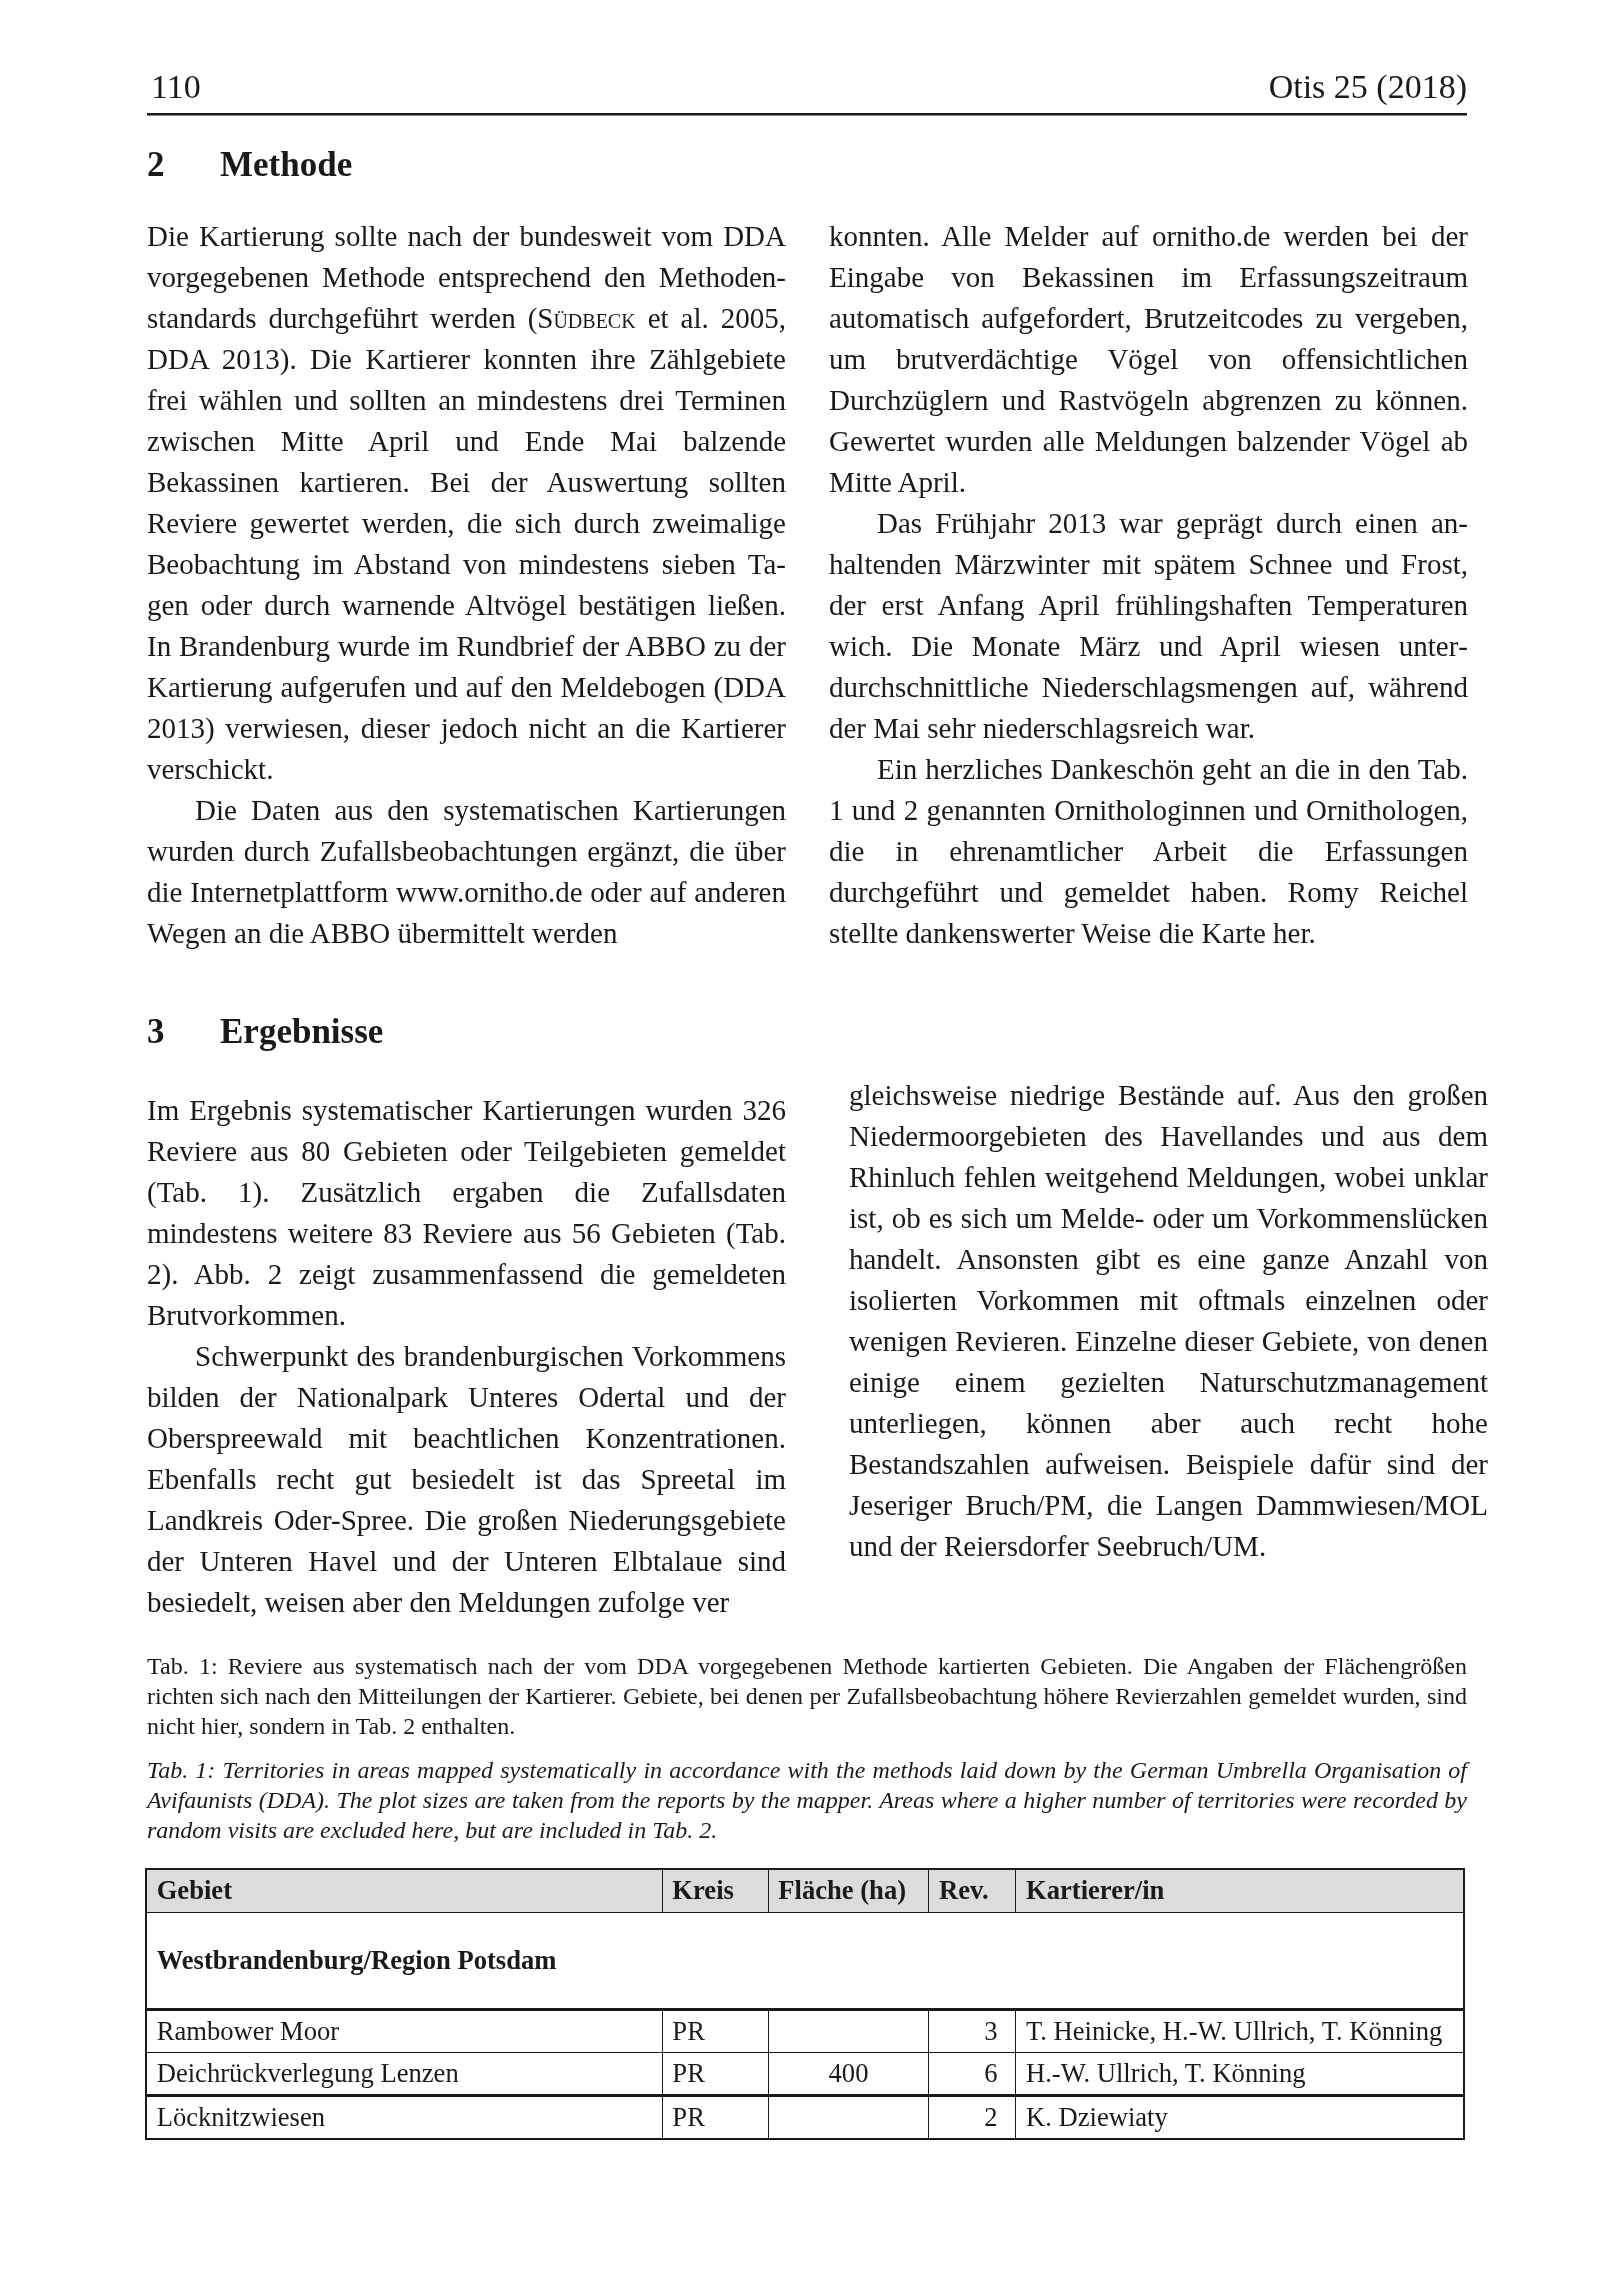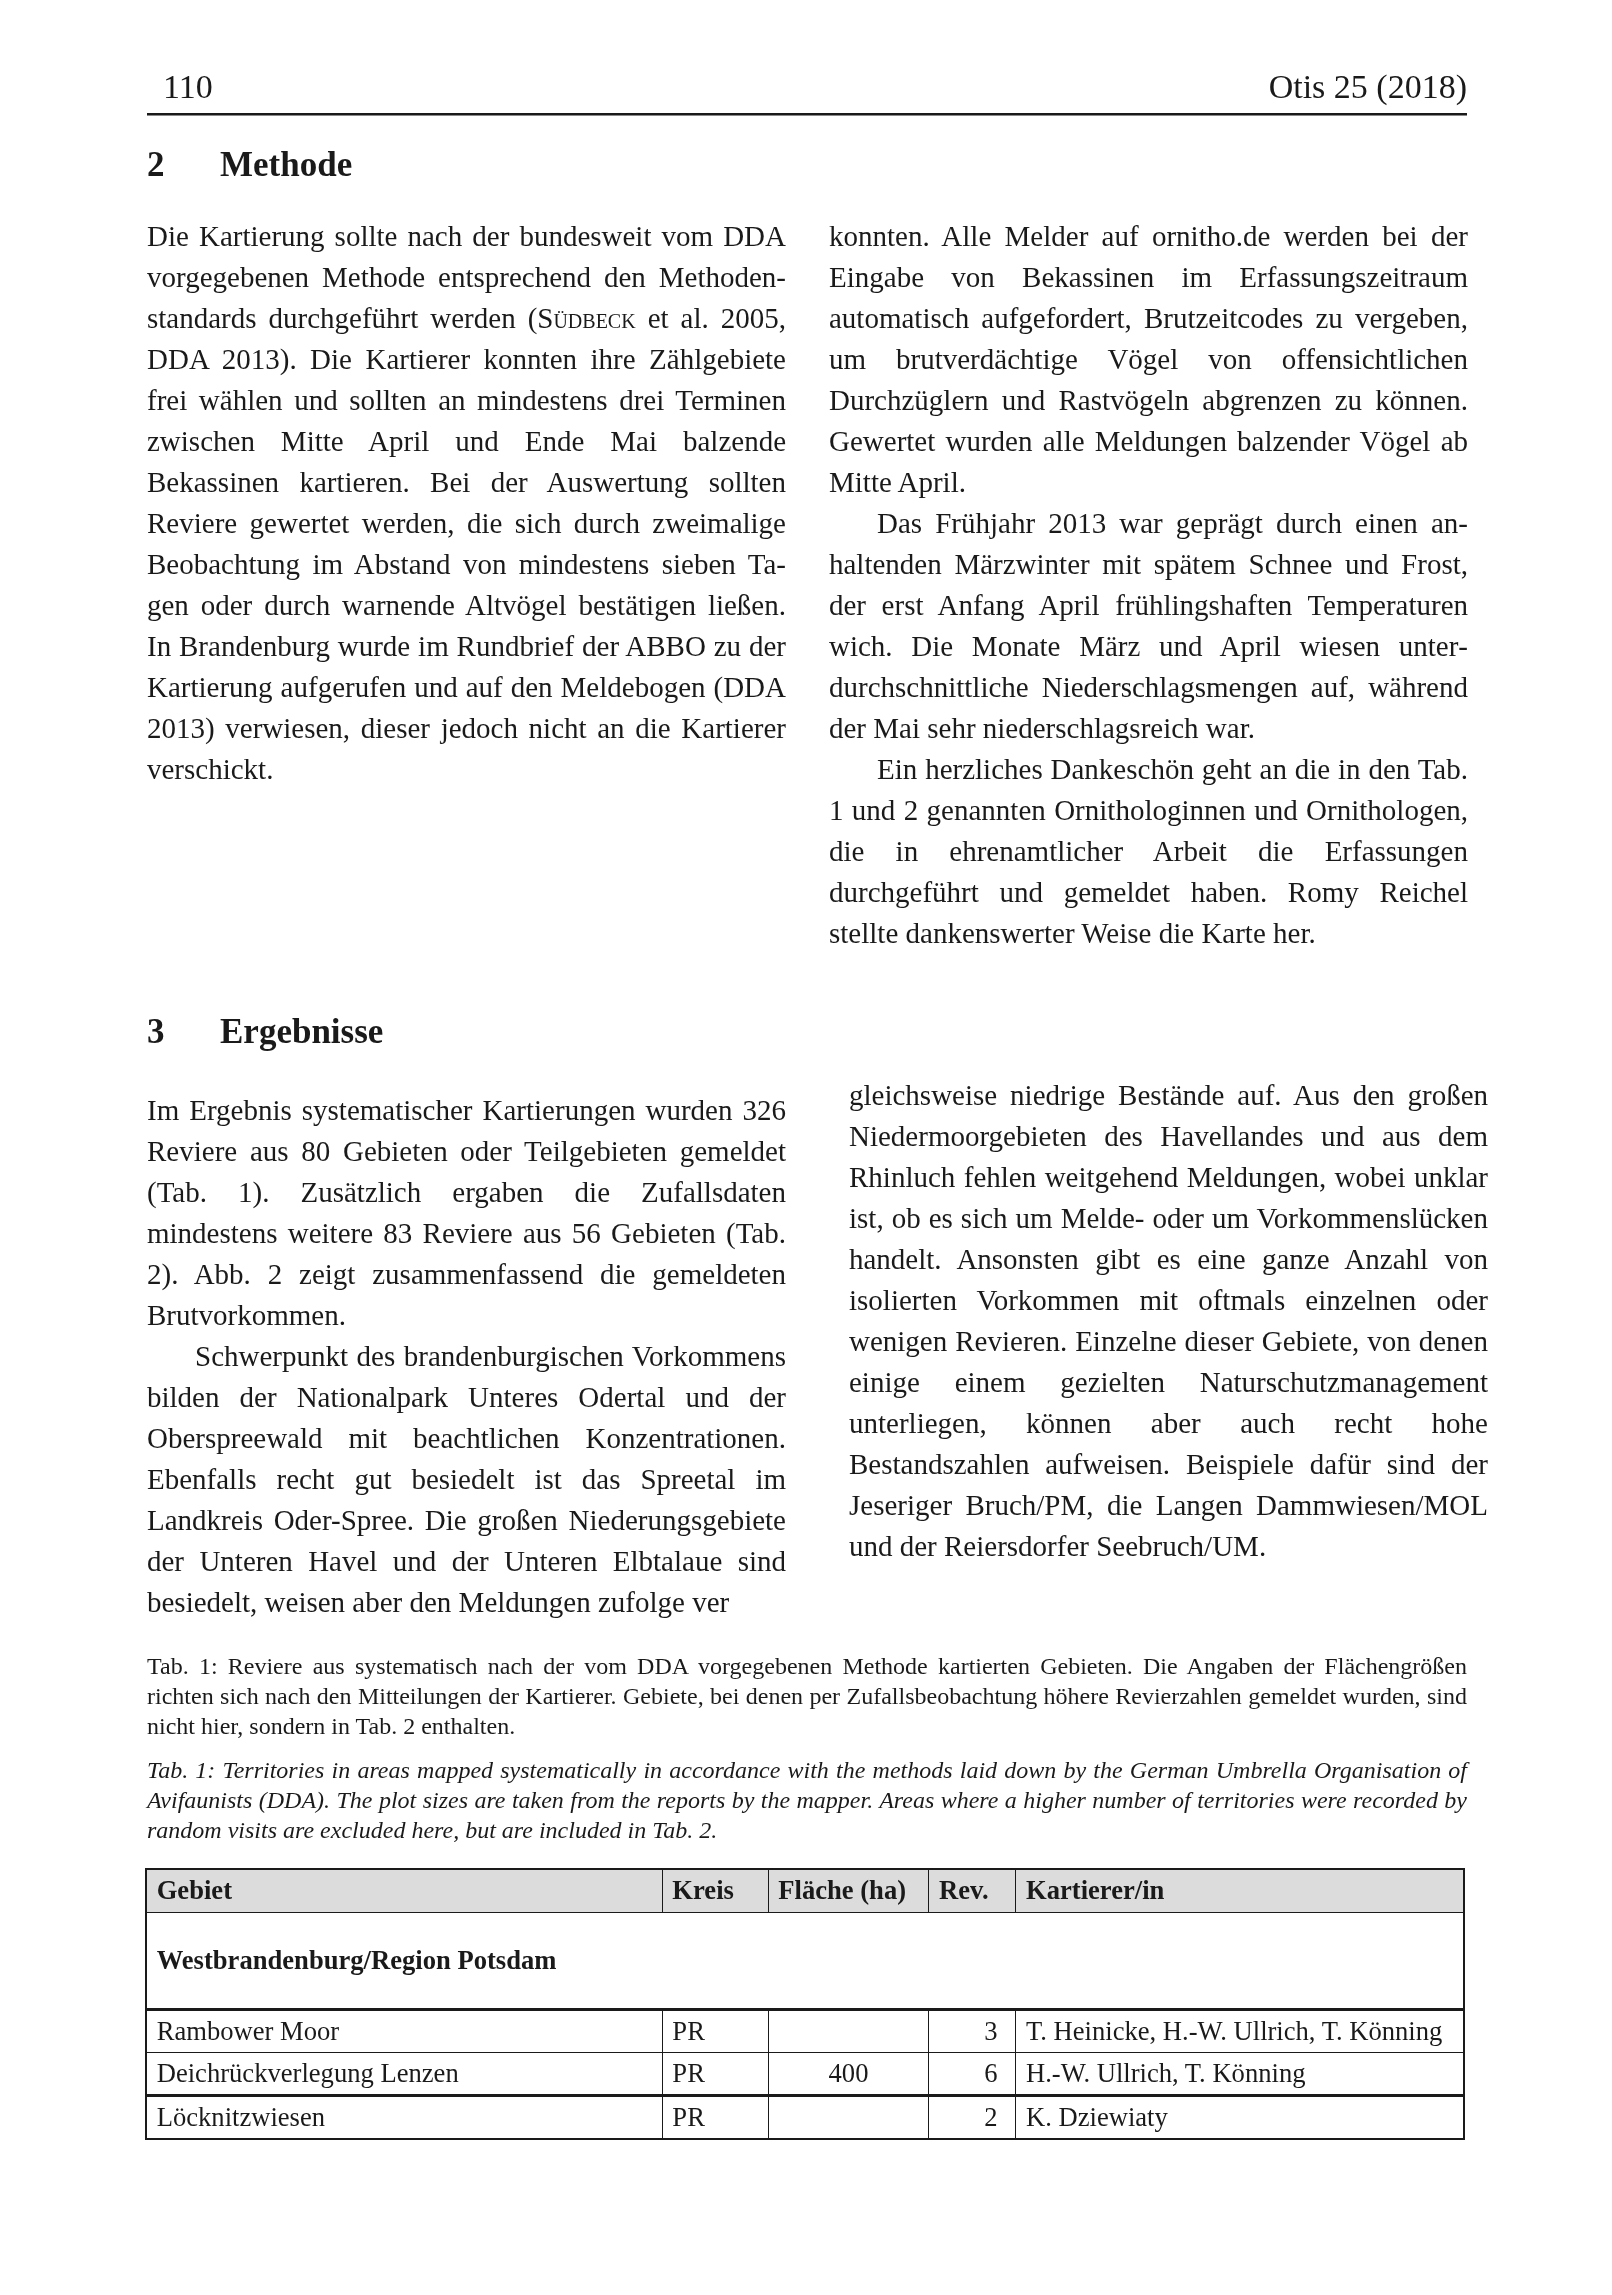--- a/index.html
+++ b/index.html
@@ -5,21 +5,21 @@
   html, body { margin: 0; padding: 0; background: #ffffff; }
   body {
     width: 1612px; height: 2295px; position: relative; overflow: hidden;
     font-family: "Liberation Serif", "DejaVu Serif", serif; color: #1a1a1a;
   }
   .abs { position: absolute; }
   .running-head {
     left: 147px; top: 63px; width: 1320px; height: 48px;
     font-size: 34px; line-height: 48px;
   }
-  .running-head .pgnum { position: absolute; left: 16px; top: 0; }
+  .running-head .pgnum { position: absolute; left: 4px; top: 0; }
   .running-head .journal { position: absolute; right: 0; top: 0; }
   .rule { left: 147px; top: 113px; width: 1320px; height: 0; border-top: 2.4px solid #1a1a1a; border-bottom: 0.8px solid #888; }
   .sec-head {
     font-weight: bold; font-size: 35px; line-height: 45px;
   }
   .sec-head .num { display: inline-block; width: 73px; }
   .col {
     width: 639px; font-size: 29px; line-height: 41px; text-align: justify;
     hyphens: manual;
   }
@@ -57,20 +57,21 @@
   <span class="journal">Otis 25 (2018)</span>
 </div>
 <div class="abs rule"></div>
 
 <div class="abs sec-head" style="left:147px; top:142px;">
   <span class="num">2</span><span>Methode</span>
 </div>
 
 <div class="abs col" style="left:147px; top:216px;">
   <p><span>Die Kartierung sollte nach der bundesweit vom DDA vorgegebenen Methode entsprechend den Metho­den­standards durchgeführt werden (</span><span class="sc">Südbeck</span><span> et al. 2005, DDA 2013). Die Kartierer konnten ihre Zählge­biete frei wählen und sollten an mindestens drei Ter­mi­nen zwischen Mitte April und Ende Mai balzende Bekassinen kartieren. Bei der Auswertung sollten Reviere gewertet werden, die sich durch zweimalige Beobachtung im Abstand von mindestens sieben Ta­gen oder durch warnende Altvögel bestätigen ließen. In Brandenburg wurde im Rundbrief der ABBO zu der Kartierung aufgerufen und auf den Meldebogen (DDA 2013) verwiesen, dieser jedoch nicht an die Kartierer verschickt.</span></p>
+  <p class="indent">Die Daten aus den systematischen Kartierun­gen wurden durch Zufallsbeobachtungen ergänzt, die über die Internetplattform www.ornitho.de oder auf anderen Wegen an die ABBO übermittelt werden</p>
 </div>
 
 <div class="abs col" style="left:829px; top:216px;">
   <p>konnten. Alle Melder auf ornitho.de werden bei der Eingabe von Bekassinen im Erfassungszeitraum automatisch aufgefordert, Brutzeitcodes zu verge­ben, um brutverdächtige Vögel von offensichtlichen Durchzüglern und Rastvögeln abgrenzen zu können. Gewertet wurden alle Meldungen balzender Vögel ab Mitte April.</p>
   <p class="indent">Das Frühjahr 2013 war geprägt durch einen an­haltenden Märzwinter mit spätem Schnee und Frost, der erst Anfang April frühlingshaften Temperaturen wich. Die Monate März und April wiesen unter­durchschnittliche Niederschlagsmengen auf, wäh­rend der Mai sehr niederschlagsreich war.</p>
   <p class="indent">Ein herzliches Dankeschön geht an die in den Tab. 1 und 2 genannten Ornithologinnen und Or­nithologen, die in ehrenamtlicher Arbeit die Erfas­sungen durchgeführt und gemeldet haben. Romy Reichel stellte dankenswerter Weise die Karte her.</p>
 </div>
 
 <div class="abs sec-head" style="left:147px; top:1009px;">
   <span class="num">3</span><span>Ergebnisse</span>

